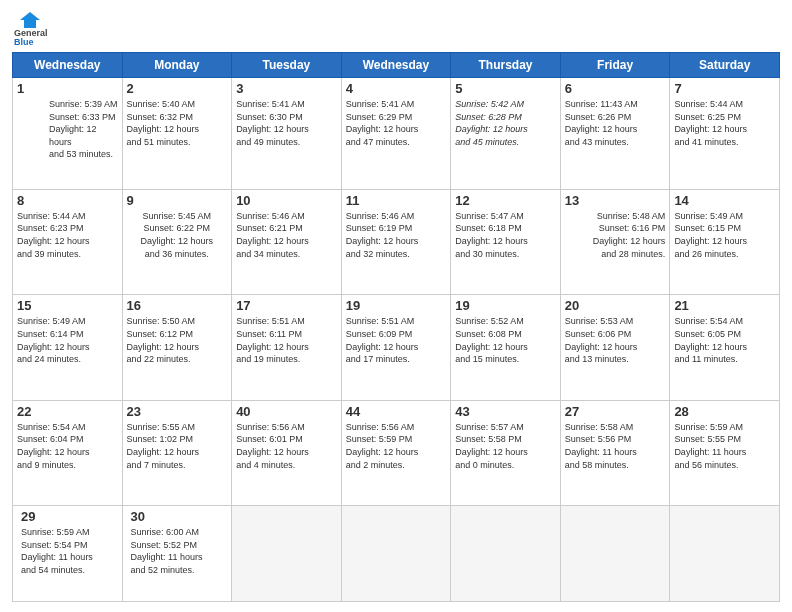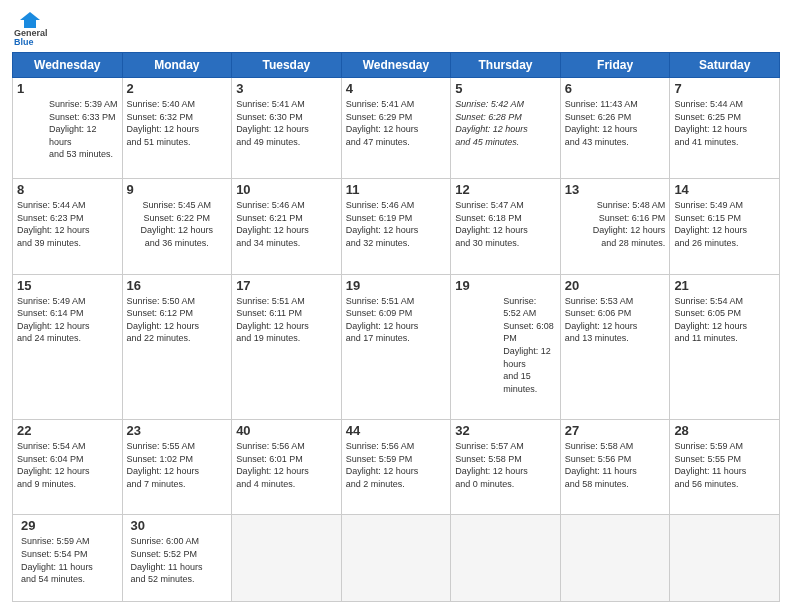--- a/index.html
+++ b/index.html
@@ -242,21 +242,21 @@
           </td>
           <td>
             <span class="day-num">19</span>
             <div class="day-info" style="white-space: pre-line;">Sunrise: 5:51 AM
 Sunset: 6:09 PM
 Daylight: 12 hours
 and 17 minutes.</div>
           </td>
           <td>
             <span class="day-num">19</span>
-            <div class="day-info" style="white-space: pre-line; margin-left: 48px;">Sunrise: 5:52 AM
+            <div class="day-info" style="white-space: pre-line;">Sunrise: 5:52 AM
 Sunset: 6:08 PM
 Daylight: 12 hours
 and 15 minutes.</div>
           </td>
           <td>
             <span class="day-num">20</span>
             <div class="day-info" style="white-space: pre-line;">Sunrise: 5:53 AM
 Sunset: 6:06 PM
 Daylight: 12 hours
 and 13 minutes.</div>
@@ -292,21 +292,21 @@
 and 4 minutes.</div>
           </td>
           <td>
             <span class="day-num">44</span>
             <div class="day-info" style="white-space: pre-line;">Sunrise: 5:56 AM
 Sunset: 5:59 PM
 Daylight: 12 hours
 and 2 minutes.</div>
           </td>
           <td>
-            <span class="day-num">32</span>
+            <span class="day-num">43</span>
             <div class="day-info" style="white-space: pre-line;">Sunrise: 5:57 AM
 Sunset: 5:58 PM
 Daylight: 12 hours
 and 0 minutes.</div>
           </td>
           <td>
             <span class="day-num">27</span>
             <div class="day-info" style="white-space: pre-line;">Sunrise: 5:58 AM
 Sunset: 5:56 PM
 Daylight: 11 hours

